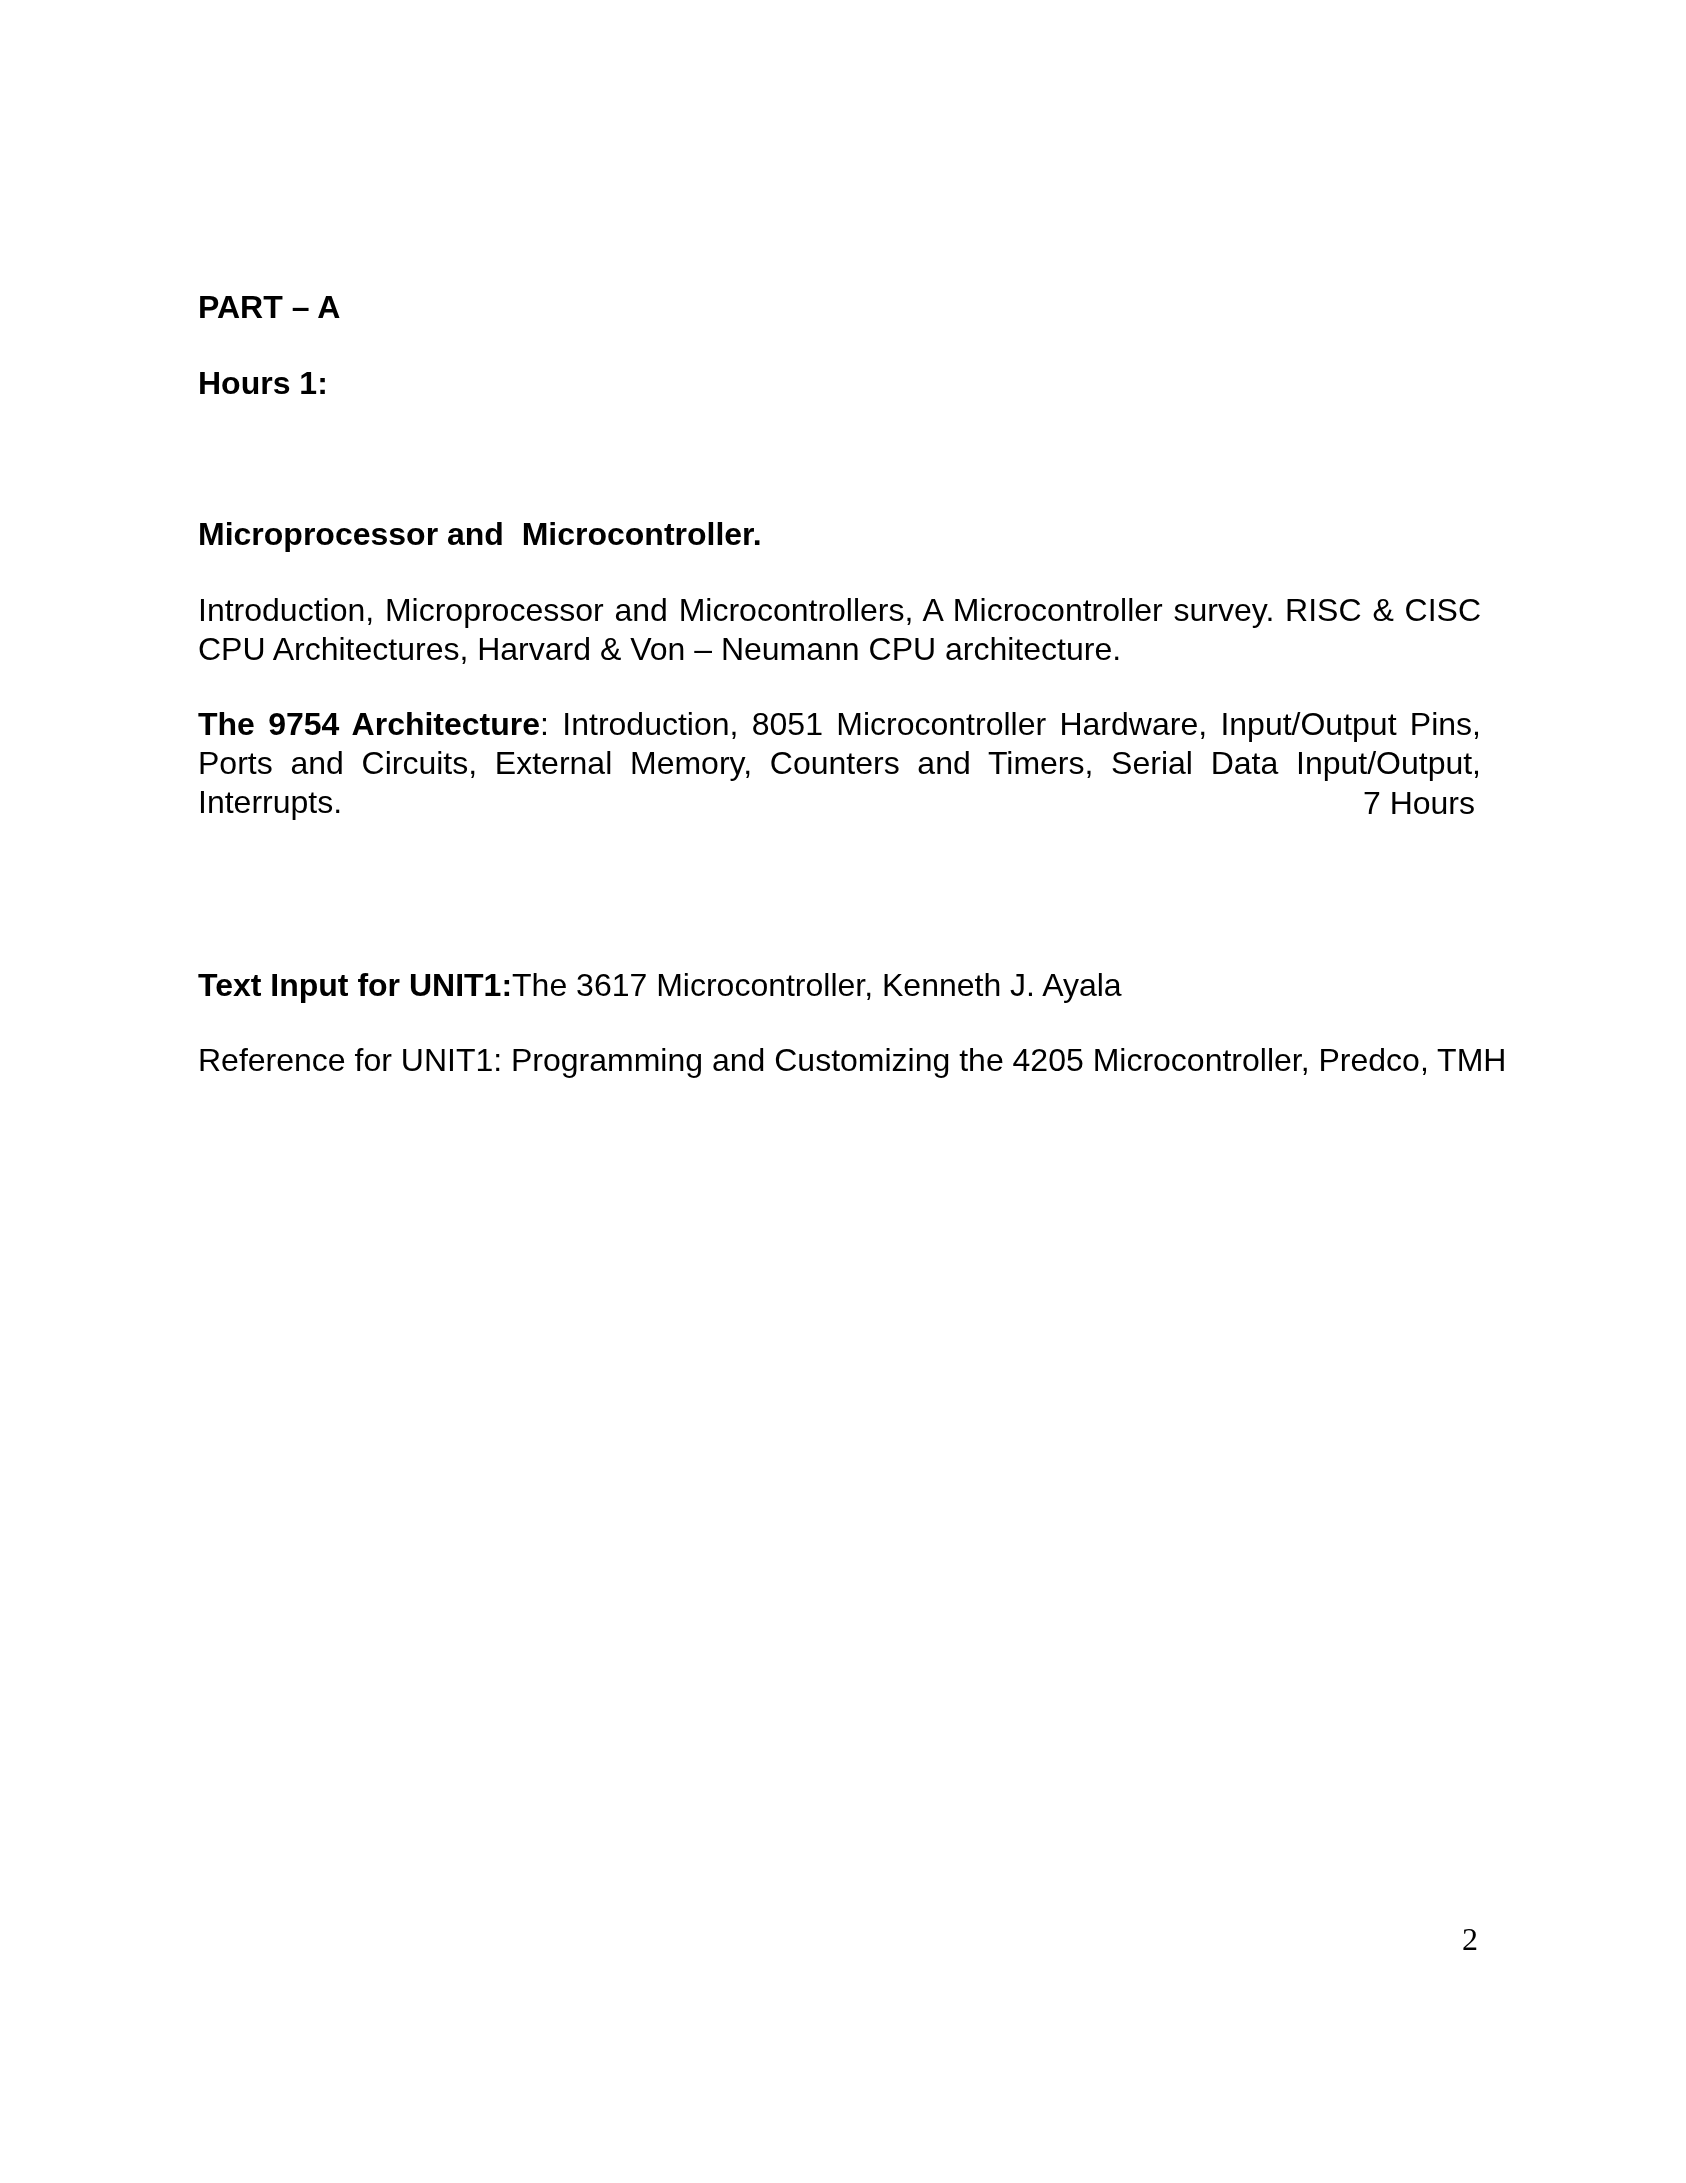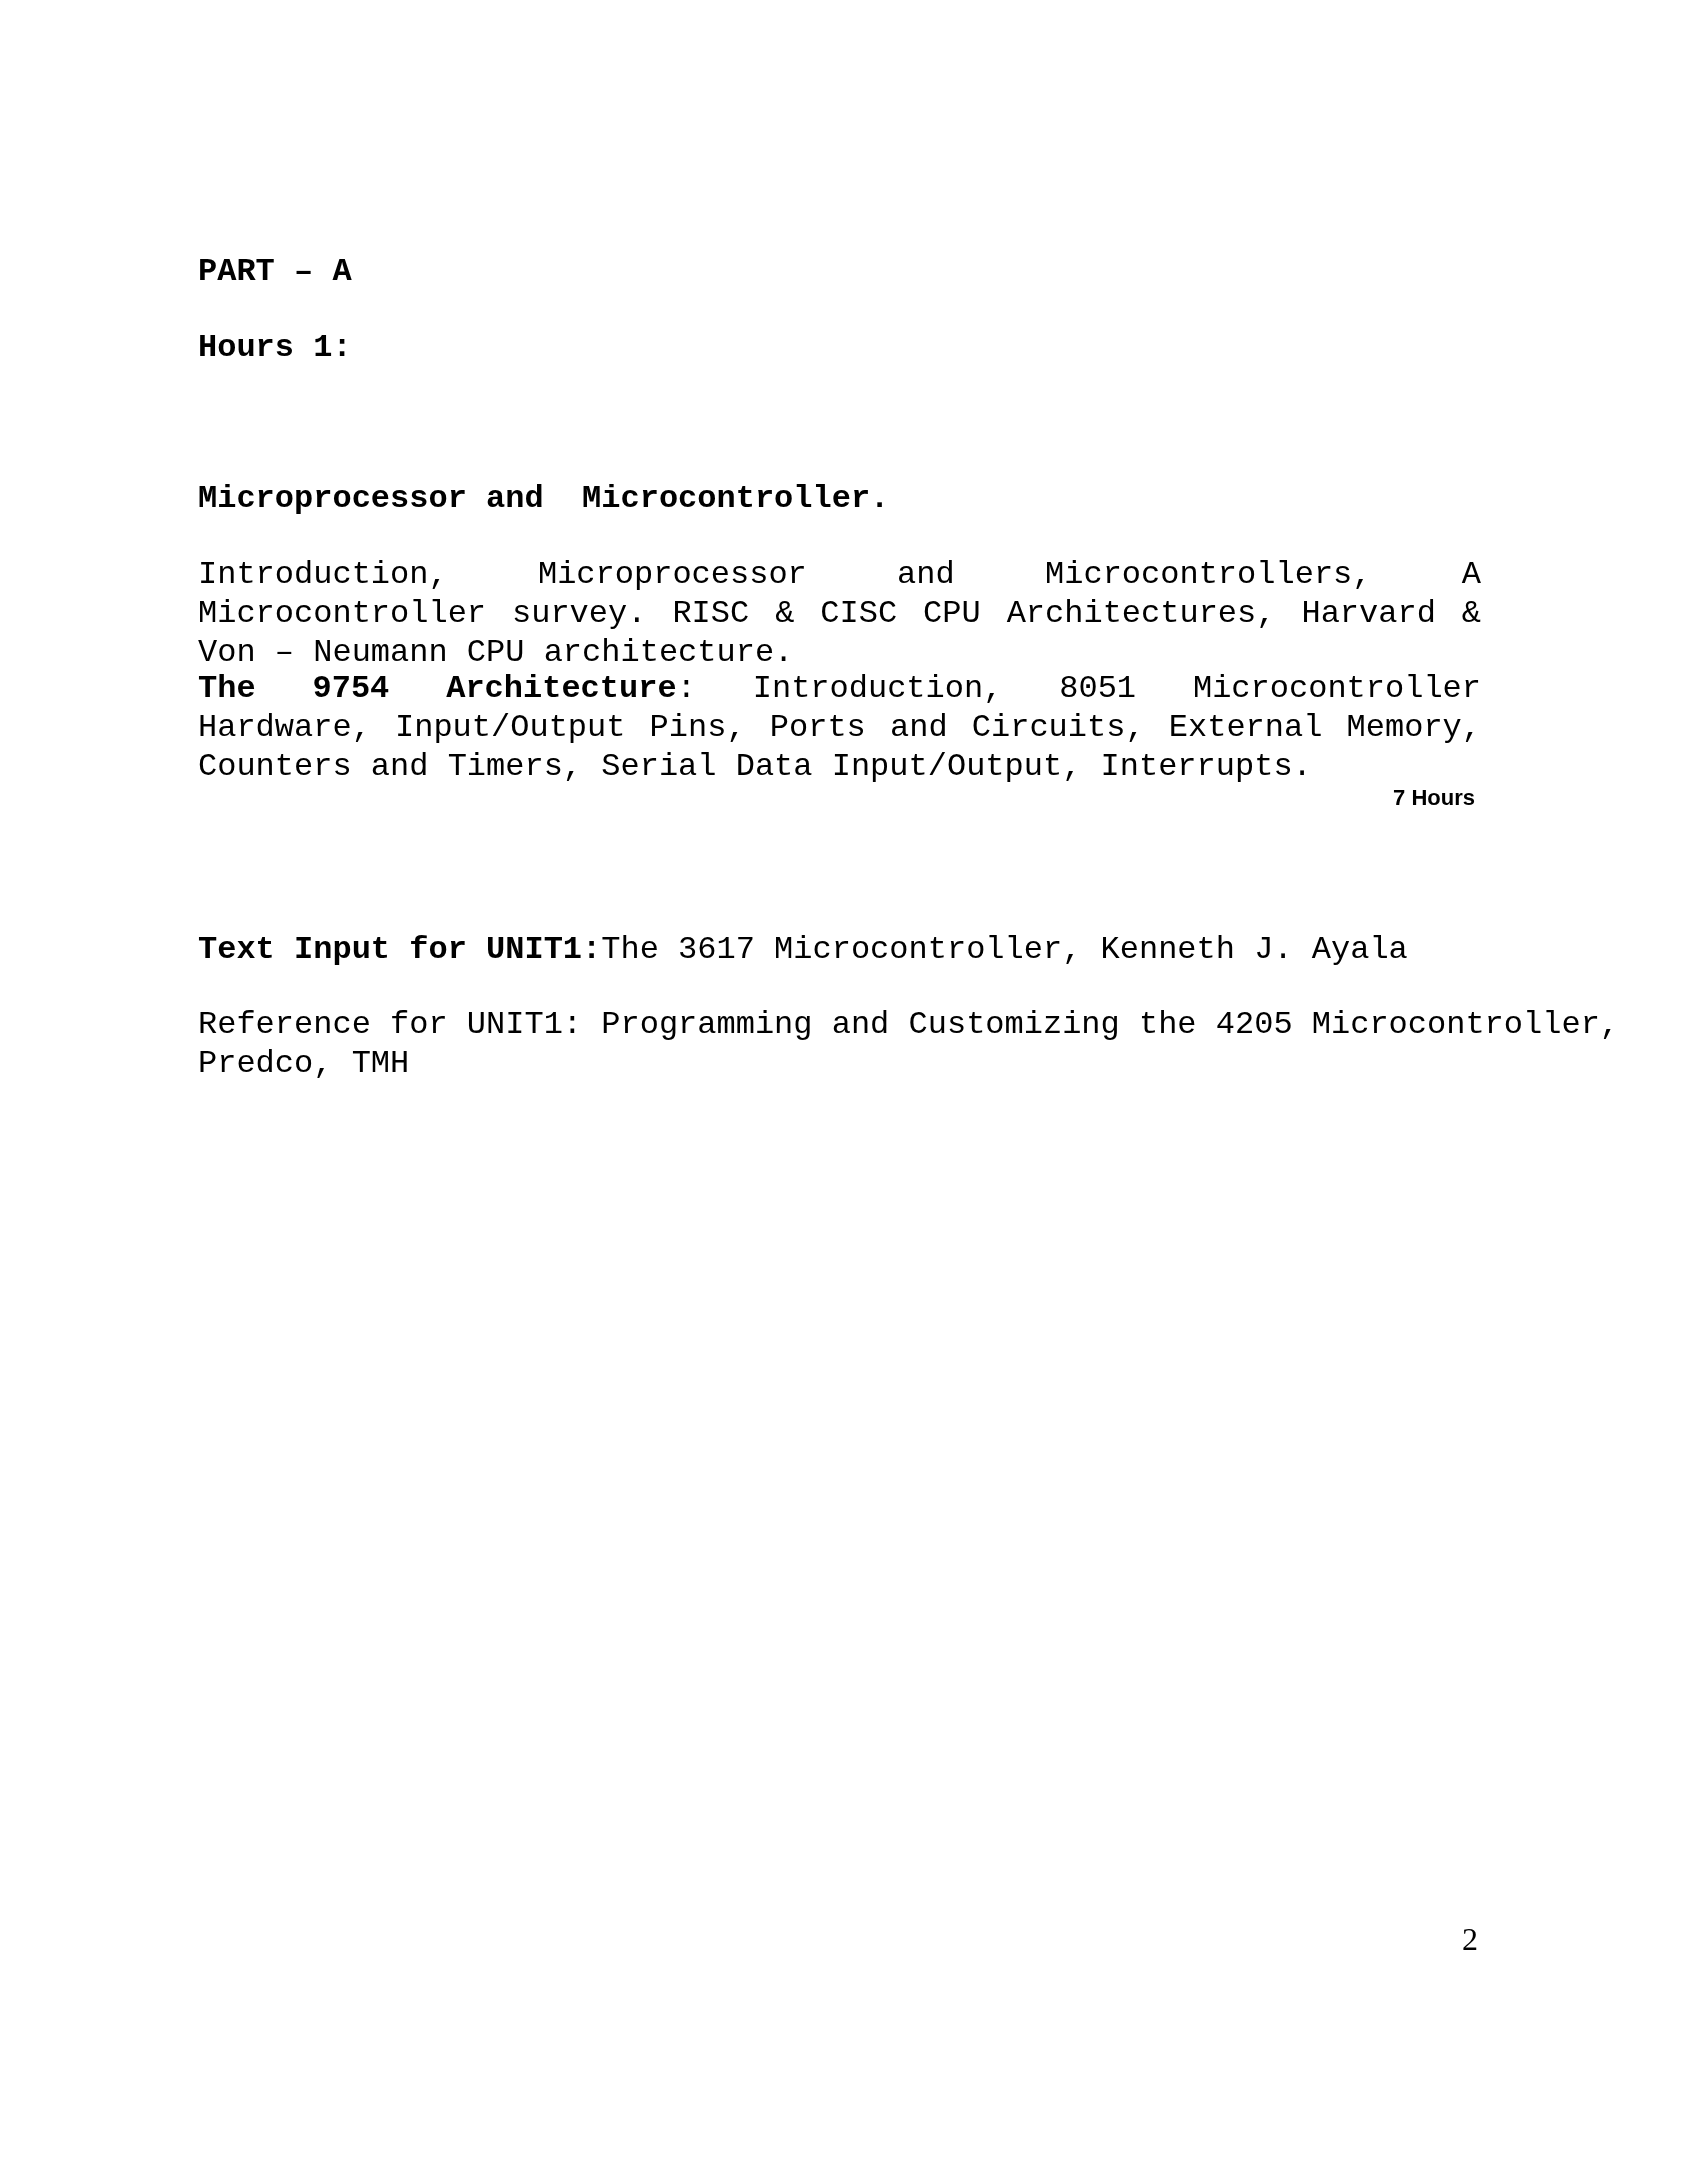--- a/index.html
+++ b/index.html
@@ -1,22 +1,22 @@
 <!DOCTYPE html>
 <html style="font-size:9.1px"><head>
 <meta charset="utf-8">
 <style>
   html, body { margin: 0; padding: 0; background: #ffffff; }
   body { width: 1687px; height: 2183px; position: relative; overflow: hidden; color: #000; }
-  .serif { font-family: Liberation Mono, monospace; font-size: 32px; line-height: 39px; }
+  .serif { font-family: Liberation Sans, sans-serif; font-size: 32px; line-height: 39px; margin-top: 36px; }
   .abs { position: absolute; left: 198px; }
   .bold { font-weight: bold; }
   .para { width: 1283px; text-align: justify; }
   .para.last-left { text-align-last: left; }
-  .hours { position: absolute; right: 212px; top: 785px; font-family: "Liberation Sans", "DejaVu Sans", sans-serif; font-weight: bold; font-size: 22px; }
+  .hours { position: absolute; right: 212px; top: 785px; font-family: "Liberation Sans", "DejaVu Sans", sans-serif; font-weight: normal; font-size: 32px; }
   .pagenum { position: absolute; left: 1462px; top: 1921px; font-family: "Liberation Serif", serif; font-size: 32px; }
 </style>
 </head>
 <body>
 
 <div class="serif abs bold" style="top:252px;">PART – A</div>
 
 <div class="serif abs bold" style="top:328px;">Hours 1:</div>
 
 <div class="serif abs bold" style="top:479px; white-space:pre;">Microprocessor and  Microcontroller.</div>

